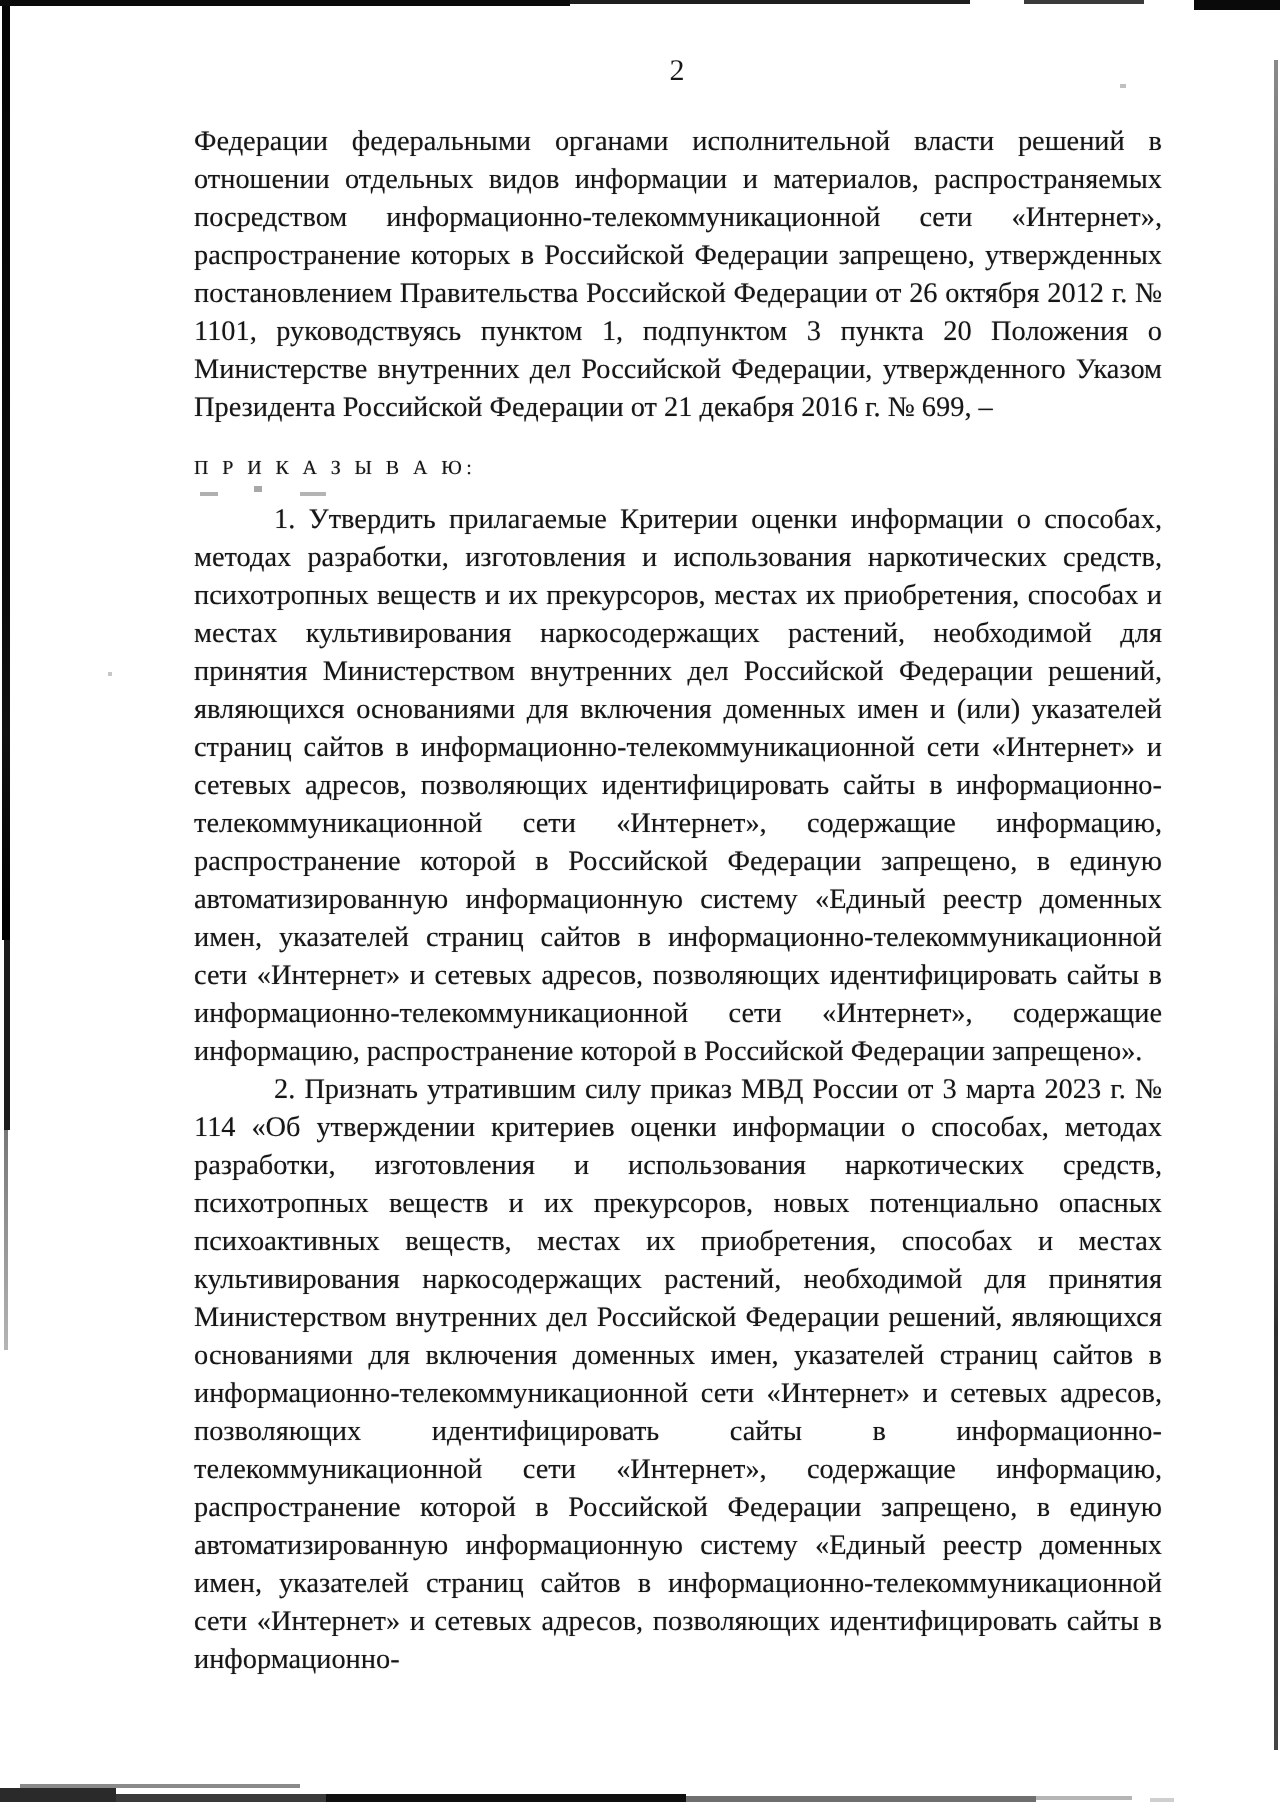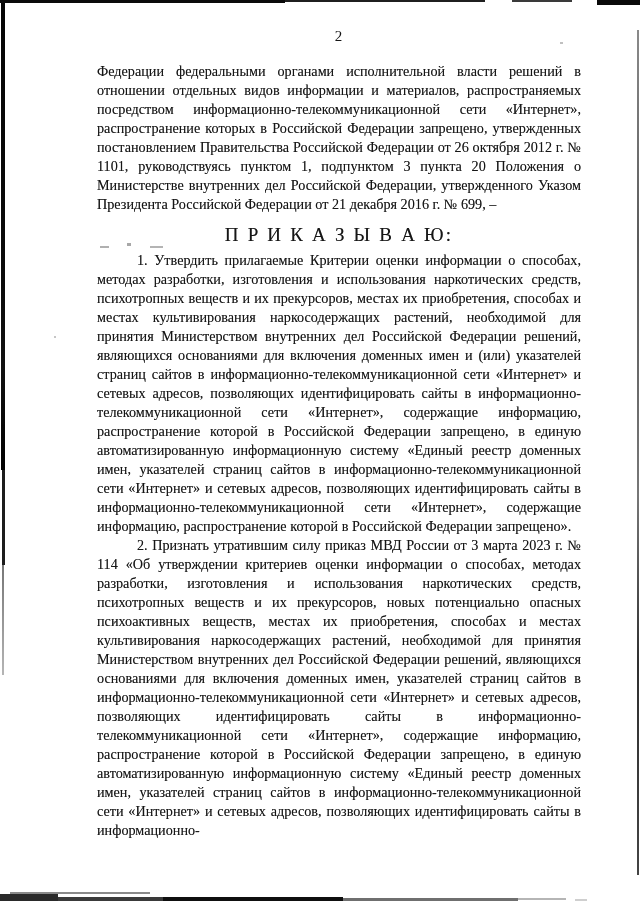--- a/index.html
+++ b/index.html
@@ -15,21 +15,21 @@
     text-align:center;font-size:15px;line-height:19px;margin:0 0 16px 0;
     letter-spacing:1px;
   }
   .doc-body{
     font-size:14.2px;line-height:19px;
     text-shadow:0 0 0.5px rgba(20,20,20,0.45);
   }
   .para{margin:0;text-align:justify;}
   .num-para{text-indent:40px;font-family:Liberation Serif, serif;}
   .order-heading{
-    text-align:center;font-size:19px;letter-spacing:2.2px;
+    font-size:10px;letter-spacing:2.2px;
     margin:11px 0 7px 0;text-indent:0;
   }
   
   .art{position:absolute;pointer-events:none;}
   .edge-left-a{left:1px;top:0;width:4px;height:470px;
     background:linear-gradient(to bottom,#050505 0%,#0a0a0a 60%,#111 78%,#000 100%);}
   .edge-left-b{left:2px;top:470px;width:3px;height:95px;background:#1c1c1c;}
   .edge-left-c{left:2px;top:565px;width:2px;height:110px;
     background:linear-gradient(to bottom,#777,#b5b5b5);}
   .edge-top-1{left:0;top:0;width:285px;height:3px;background:#0a0a0a;}

